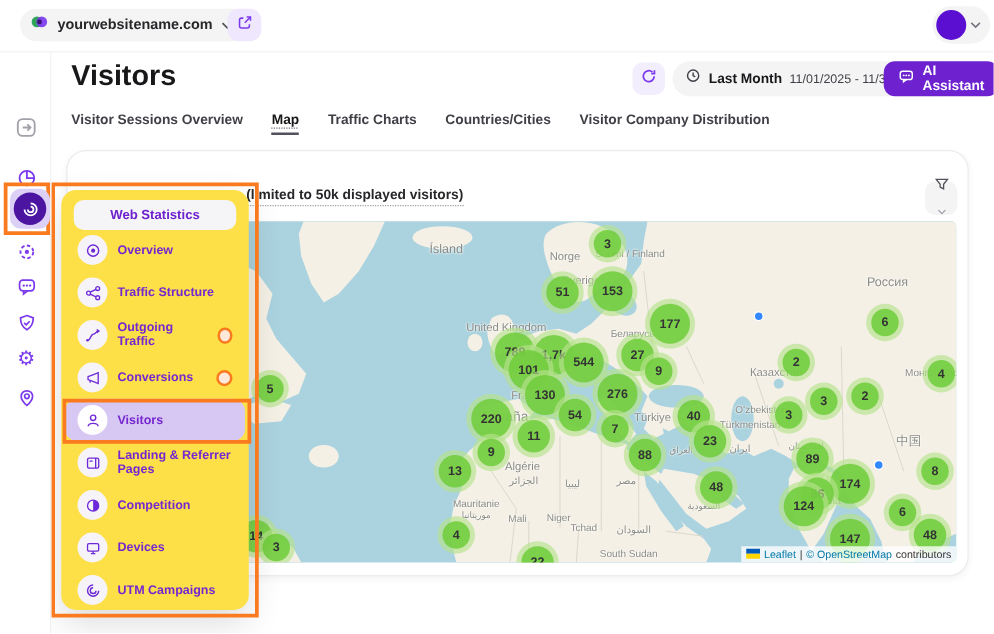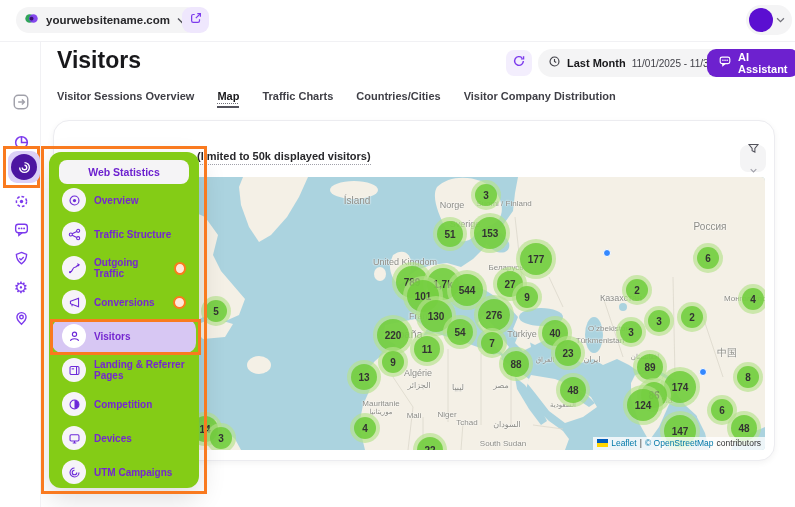--- a/index.html
+++ b/index.html
@@ -64,21 +64,21 @@
         transform:translate(-50%,-50%);z-index:7;}
   .attribution{position:absolute;right:0;bottom:0;background:rgba(255,255,255,0.78);padding:1px 4px 2px;
                font-size:8.5px;color:#333;display:flex;align-items:center;gap:3px;z-index:8;}
   .attr-link{color:#0078a8;}
   .ua-flag{display:inline-block;width:11px;height:8px;}
   .ua-flag .b{height:4px;background:#005bbb;}
   .ua-flag .y{height:4px;background:#ffd500;}
   
   .menu-orange-box{position:absolute;left:41px;top:146px;width:166px;height:348px;border:3px solid #f97a1f;
                    box-sizing:border-box;z-index:31;pointer-events:none;}
-  .menu-panel{position:absolute;left:49px;top:152px;width:150px;height:336px;background:#84cc16;border-radius:12px;
+  .menu-panel{position:absolute;left:49px;top:152px;width:150px;height:336px;background:#fde047;border-radius:12px;
               box-shadow:0 10px 28px rgba(0,0,0,.14);z-index:30;}
   .menu-header{margin:8px 10px 0;height:24px;background:#f5f4f6;border-radius:8px;display:flex;align-items:center;
                justify-content:center;font-size:10.5px;font-weight:700;color:#6d21cf;}
   .menu-items{position:absolute;left:0;top:31px;right:0;}
   .menu-item{height:34px;display:flex;align-items:center;gap:8px;padding-left:10px;margin:0 3px;cursor:pointer;box-sizing:border-box;}
   .menu-item.active{background:#d7c7f3;border-radius:10px;}
   .mi-icon{width:24px;height:24px;border-radius:50%;background:#f6f4f8;display:flex;align-items:center;justify-content:center;flex:0 0 24px;}
   .menu-item.active .mi-icon{background:#fff;}
   .mi-label{font-size:10px;font-weight:700;color:#7527d0;}
   .mi-badge{margin-left:auto;margin-right:10px;width:9px;height:9px;border-radius:50%;border:2.5px solid #f97a1f;

